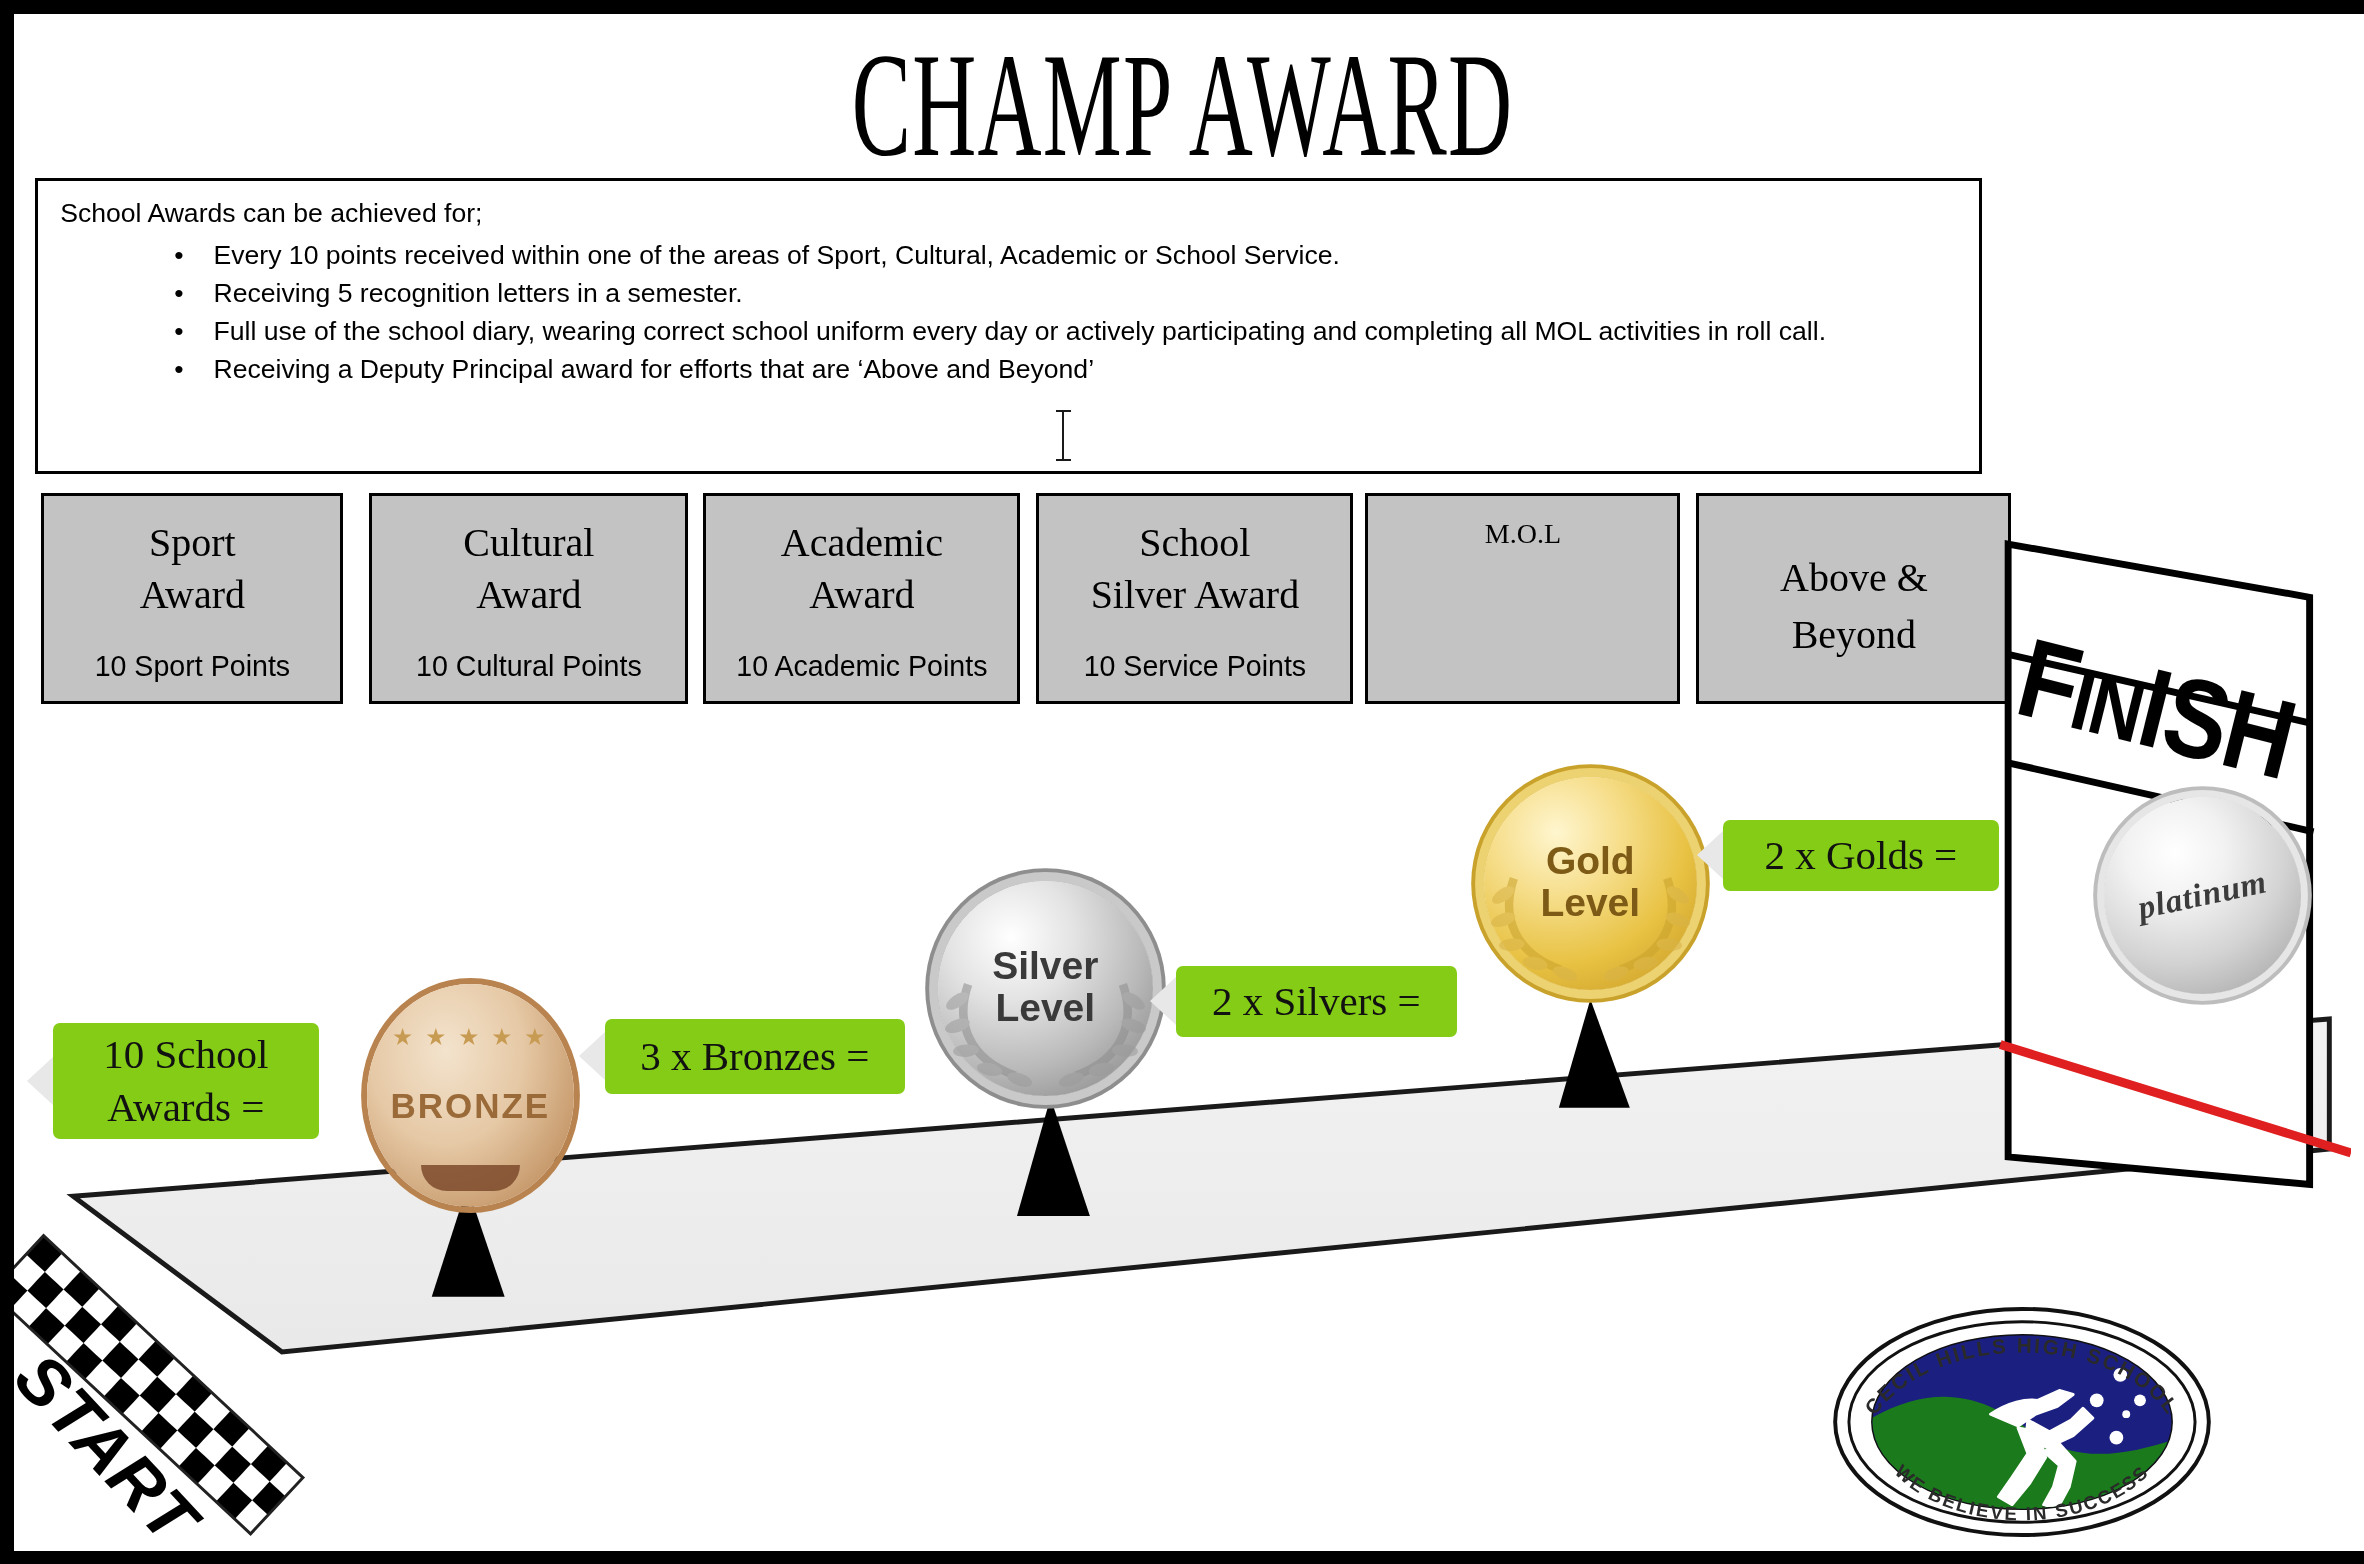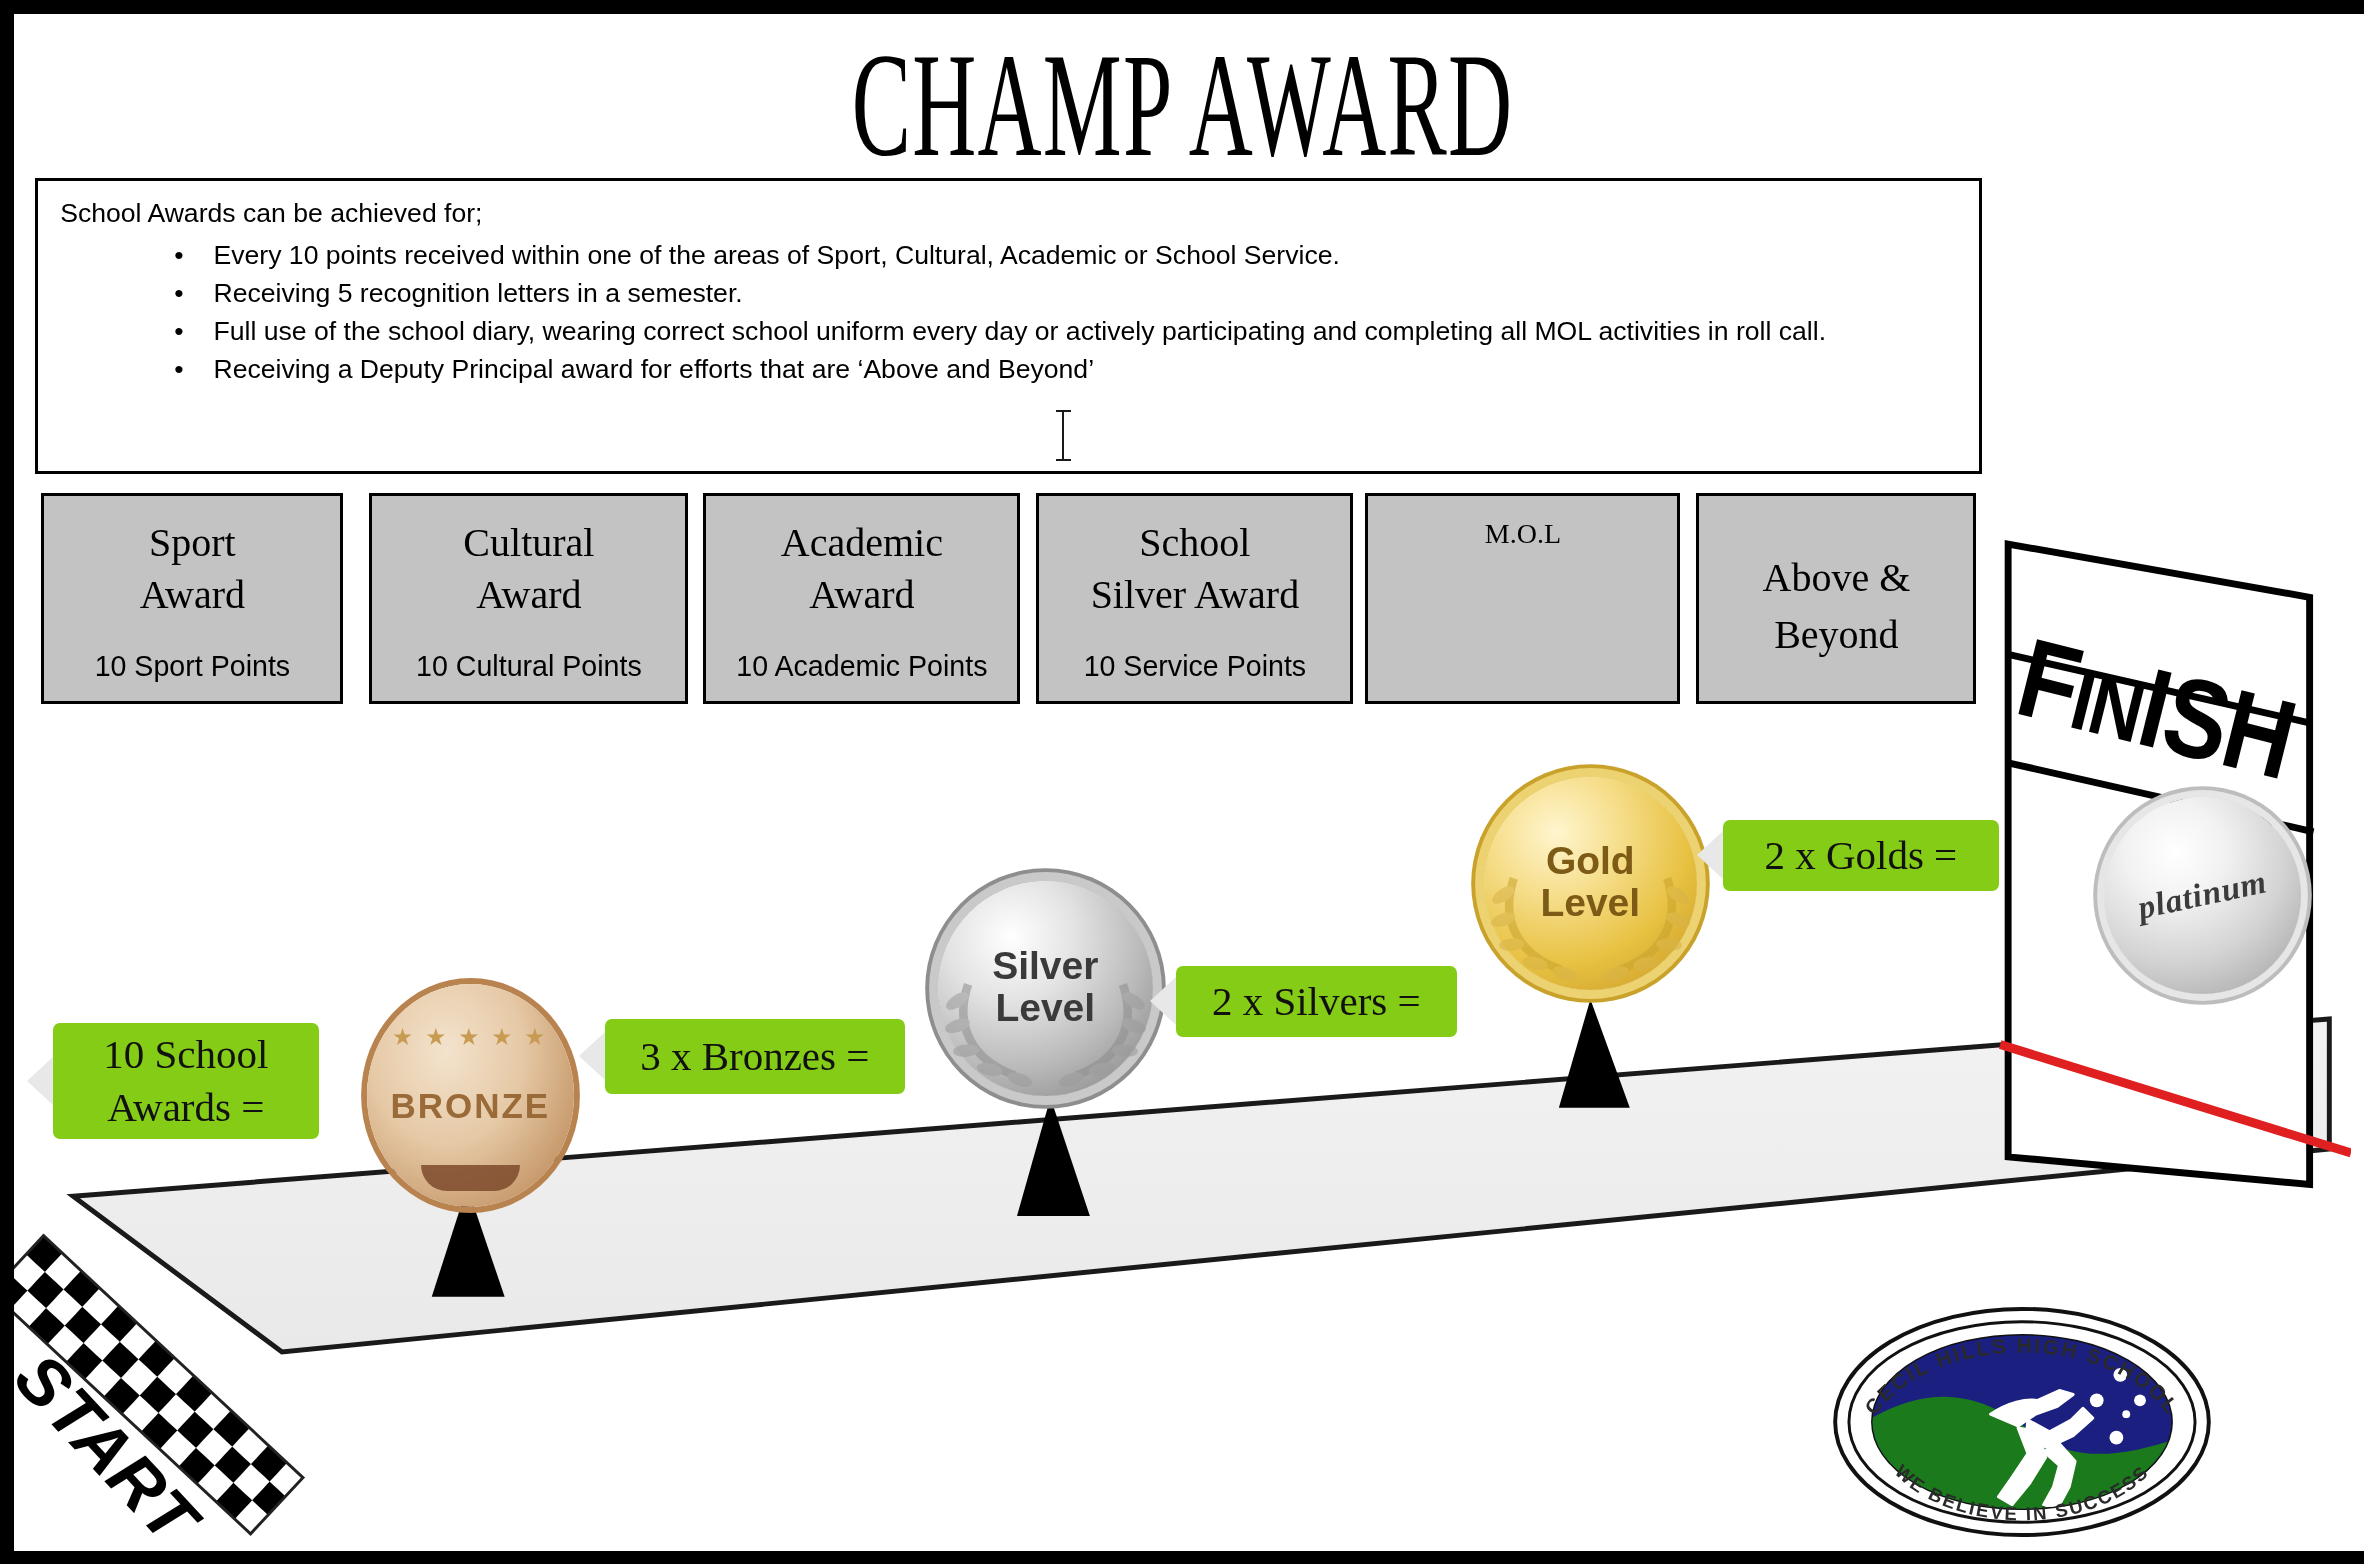--- a/index.html
+++ b/index.html
@@ -236,21 +236,21 @@
           <div>School</div>
           <div>Silver Award</div>
         </div>
         <div class="a-sub">10 Service Points</div>
       </div>
 
       <div class="abox mol" style="left:1324px;width:315px;">
         <div class="a-title">M.O.L</div>
       </div>
 
-      <div class="abox ab" style="left:1655px;width:280px;">
+      <div class="abox ab" style="left:1655px;width:315px;">
         <div class="a-title">
           <div>Above &amp;</div>
           <div>Beyond</div>
         </div>
       </div>
 
     </div>
 
     <svg class="road-layer" viewBox="0 0 2372 1560">
       <defs>

